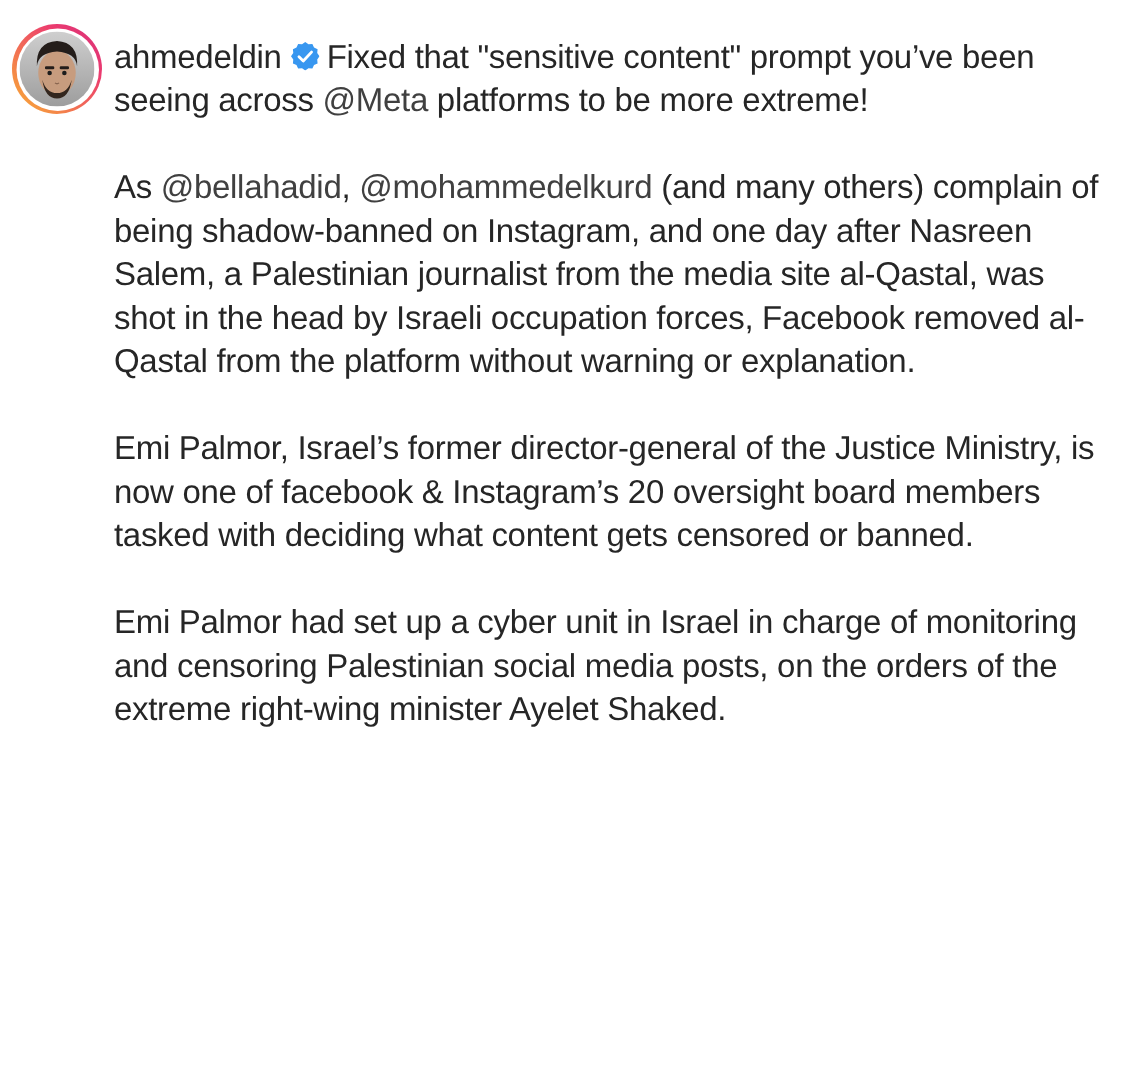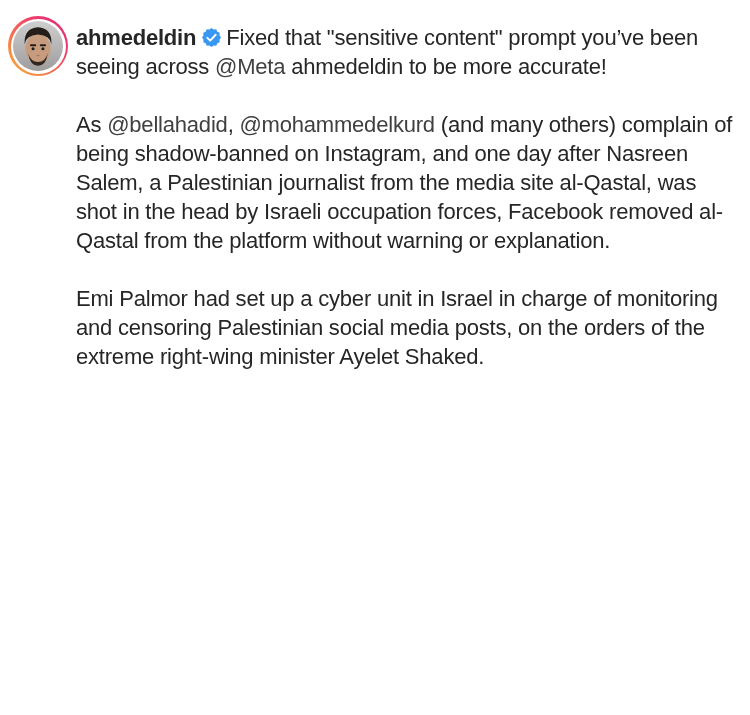--- a/index.html
+++ b/index.html
@@ -53,21 +53,21 @@
     line-height: 29px;
     letter-spacing: -0.2px;
     max-width: 668px;
   }
   .para {
     margin: 0 0 29px 0;
     word-wrap: break-word;
   }
   .para:last-child { margin-bottom: 14px; }
   .username {
-    font-weight: 700;
+    font-weight: 400;
     color: #262626;
     cursor: pointer;
   }
   .badge {
     display: inline-block;
     width: 19px;
     height: 19px;
     vertical-align: -2px;
     margin: 0 5px 0 6px;
   }
@@ -100,18 +100,19 @@
         <circle cx="33.5" cy="31" r="1.7" fill="#1c1c1c"></circle>
         <path d="M26.5 38.5 Q28 39.5 29.5 38.5" stroke="#8a6650" stroke-width="1" fill="none"></path>
       </svg>
     </div>
   </div>
 
   <div class="caption">
     <p class="para"><span class="username">ahmedeldin</span><svg class="badge" viewBox="0 0 20 20" xmlns="http://www.w3.org/2000/svg">
           <polygon fill="#3897f0" points="20,10 18.4,12.25 18.66,15 16.15,16.15 15,18.66 12.25,18.4 10,20 7.75,18.4 5,18.66 3.85,16.15 1.34,15 1.6,12.25 0,10 1.6,7.75 1.34,5 3.85,3.85 5,1.34 7.75,1.6 10,0 12.25,1.6 15,1.34 16.15,3.85 18.66,5 18.4,7.75"></polygon>
           <polyline points="5.6,10.4 8.6,13.3 14.4,7.1" fill="none" stroke="#ffffff" stroke-width="2" stroke-linecap="round" stroke-linejoin="round"></polyline>
-        </svg><span>Fixed that "sensitive content" prompt you’ve been seeing across </span><span class="mention">@Meta</span><span> ahmedeldin to be more accurate!</span></p>
+        </svg><span>Fixed that "sensitive content" prompt you’ve been seeing across </span><span class="mention">@Meta</span><span> platforms to be more extreme!</span></p>
   <p class="para"><span>As </span><span class="mention">@bellahadid</span><span>, </span><span class="mention">@mohammedelkurd</span><span> (and many others) complain of being shadow-banned on Instagram, and one day after Nasreen Salem, a Palestinian journalist from the media site al-Qastal, was shot in the head by Israeli occupation forces, Facebook removed al-Qastal from the platform without warning or explanation.</span></p>
+      <p class="para"><span>Emi Palmor, Israel’s former director-general of the Justice Ministry, is now one of facebook &amp; Instagram’s 20 oversight board members tasked with deciding what content gets censored or banned.</span></p>
       <p class="para"><span>Emi Palmor had set up a cyber unit in Israel in charge of monitoring and censoring Palestinian social media posts, on the orders of the extreme right-wing minister Ayelet Shaked.</span></p>
     </div>
 
 </div>
 
 </body></html>

